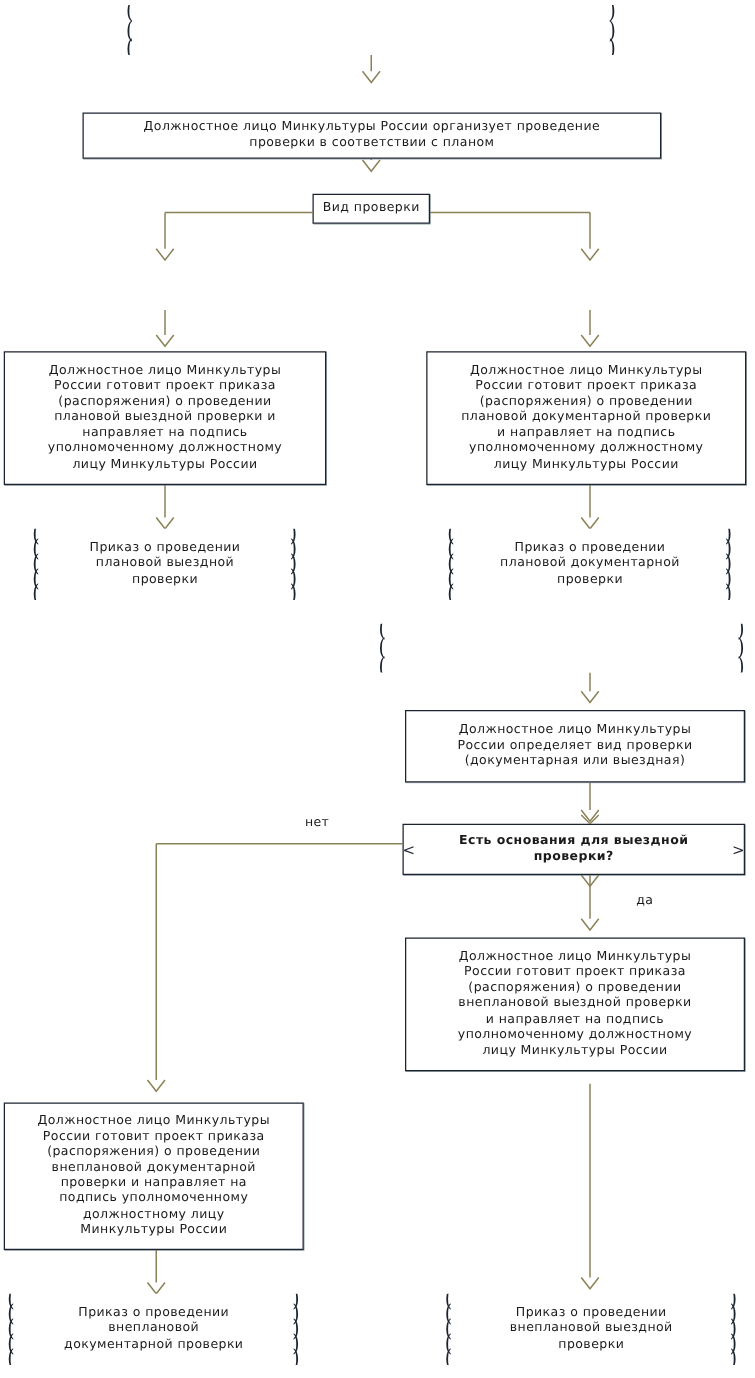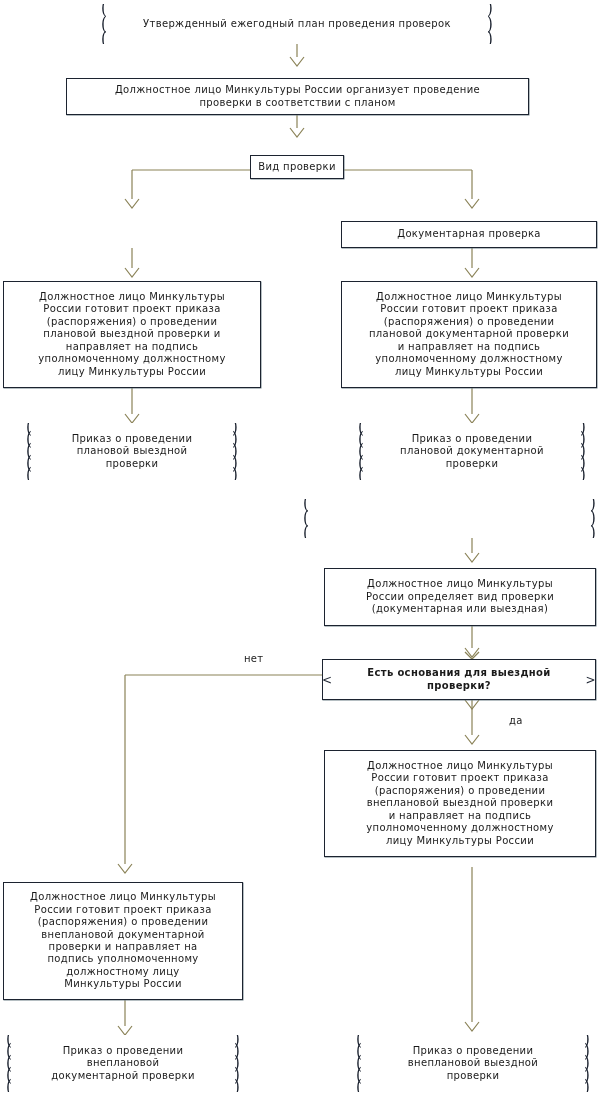--- a/index.html
+++ b/index.html
@@ -187,36 +187,32 @@
       </g>
     </svg>
 
   <div class="node doc" style="left:98px; top:4px; width:398px; height:40px;">
     <div class="paren left">
       <span>(</span><span>(</span><span>(</span>
     </div>
     <div class="paren right">
       <span>)</span><span>)</span><span>)</span>
     </div>
-    <div class="doc-text">Утвержденный ежегодный план проведения проверок</div>
-  </div>
-
-  <div class="node box" style="left:66px; top:78px; width:463px; height:37px;">
+  </div>
+
+  <div class="node box" style="left:66px; top:90px; width:463px; height:37px;">
     <div>Должностное лицо Минкультуры России организует проведение
 проверки в соответствии с планом</div>
   </div>
 
   <div class="node box" style="left:250px; top:155px; width:94px; height:24px;text-align:center;">
     <div>Вид проверки</div>
   </div>
 
 
-  <div class="node box" style="left:341px; top:221px; width:256px; height:27px;">
-    <div>Документарная проверка</div>
-  </div>
 
   <div class="node box" style="left:3px; top:281px; width:258px; height:107px;">
     <div>Должностное лицо Минкультуры
 России готовит проект приказа
 (распоряжения) о проведении
 плановой выездной проверки и
 направляет на подпись
 уполномоченному должностному
 лицу Минкультуры России</div>
   </div>

